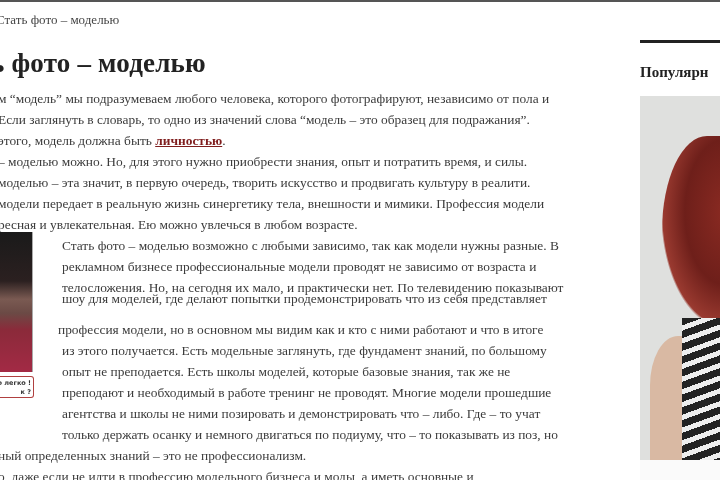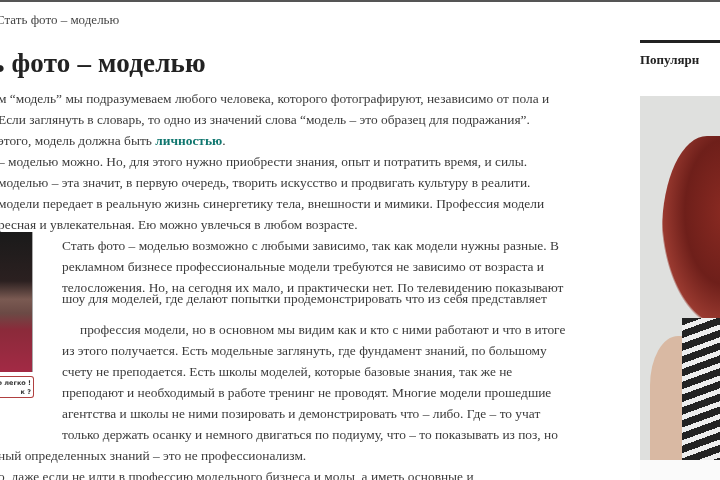--- a/index.html
+++ b/index.html
@@ -5,30 +5,30 @@
     html, body { margin:0; padding:0; }
     body { width:720px; height:480px; overflow:hidden; background:#fff; position:relative;
       font-family:"DejaVu Serif","Liberation Serif",serif; color:#3a3a3a; }
     .topline { position:absolute; left:0; top:0; width:720px; height:2px; background:#555; }
     .breadcrumb { position:absolute; left:-4px; top:12px; font-size:13px; color:#444;
       font-family:"Liberation Serif","DejaVu Serif",serif; white-space:nowrap; }
     .title { position:absolute; left:-10px; top:48px; font-size:27px; font-weight:bold; color:#222;
       font-family:"Liberation Serif","DejaVu Serif",serif; white-space:nowrap; margin:0; letter-spacing:0.2px; }
     .line { position:absolute; white-space:nowrap; font-size:13.4px; line-height:21px; color:#3b3b3b;
       font-family:"Liberation Serif","DejaVu Serif",serif; }
-    .line b { color:#0f766e; }
+    .line b { color:#7f1d1d;text-decoration:underline; }
     .thumb { position:absolute; left:-10px; top:232px; width:42px; height:140px;
       background: linear-gradient(180deg,#1a1a1a 0%,#2b2020 35%,#7a5a52 48%,#6b4a45 58%,#8b2a3a 70%,#a32a45 100%);
       border-right:1px solid #aaa; }
     .thumb-caption { position:absolute; left:-6px; top:376px; width:40px; height:22px; background:#fff;
       border:1px solid #b04040; border-left:none; border-radius:0 3px 3px 0;
       font-family:"DejaVu Sans","Liberation Sans",sans-serif; font-size:6.5px; font-weight:bold; color:#333;
       line-height:9px; padding:2px 2px 0 0; text-align:right; box-sizing:border-box; }
     .sidebar-rule { position:absolute; left:640px; top:40px; width:80px; height:3px; background:#222; }
-    .sidebar-title { position:absolute; left:640px; top:52px; font-size:13px; font-weight:bold; color:#222;
+    .sidebar-title { position:absolute; left:640px; top:64px; font-size:15px; font-weight:bold; color:#222;
       font-family:"Liberation Serif","DejaVu Serif",serif; white-space:nowrap; }
     .sidebar-image { position:absolute; left:640px; top:96px; width:80px; height:364px; overflow:hidden;
       background:#dfe0de; }
     .hair { position:absolute; left:22px; top:40px; width:90px; height:190px; border-radius:50% 0 0 40%;
       background: radial-gradient(ellipse at 70% 40%, #8a2a22 0%, #6e1f1a 45%, #9a3a30 70%, rgba(154,58,48,0) 72%); }
     .shoulder { position:absolute; left:10px; top:240px; width:70px; height:124px;
       background:#d9b9a3; border-radius:40% 0 0 0; }
     .stripes { position:absolute; left:42px; top:222px; width:40px; height:142px;
       background: repeating-linear-gradient(160deg,#222 0 7px,#eee 7px 12px); }
     .sidebar-below { position:absolute; left:640px; top:460px; width:80px; height:20px; background:#fafafa; }
@@ -46,26 +46,26 @@
 
 <div>
   <div class="line" style="left:-2px;top:88px">м “модель” мы подразумеваем любого человека, которого фотографируют, независимо от пола и</div>
   <div class="line" style="left:-2px;top:109px">Если заглянуть в словарь, то одно из значений слова “модель – это образец для подражания”.</div>
   <div class="line" style="left:-2px;top:130px"><span>этого, модель должна быть </span><b>личностью</b><span>.</span></div>
   <div class="line" style="left:-2px;top:151px"> – моделью можно. Но, для этого нужно приобрести  знания, опыт и потратить время, и силы.</div>
   <div class="line" style="left:-2px;top:172px">моделью – эта значит,  в первую очередь, творить искусство и продвигать культуру в реалити.</div>
   <div class="line" style="left:-2px;top:193px"> модели передает в реальную жизнь синергетику тела, внешности и мимики. Профессия модели</div>
   <div class="line" style="left:-2px;top:214px">ресная и увлекательная. Ею можно увлечься в любом возрасте.</div>
   <div class="line" style="left:62px;top:235px">Стать фото – моделью возможно с  любыми зависимо, так как модели нужны разные. В</div>
-  <div class="line" style="left:62px;top:256px">рекламном бизнесе профессиональные модели требуются не зависимо от возраста и</div>
+  <div class="line" style="left:62px;top:256px">рекламном бизнесе профессиональные модели проводят не зависимо от возраста и</div>
   <div class="line" style="left:62px;top:277px">телосложения. Но, на сегодня их мало, и практически нет. По телевидению показывают</div>
   <div class="line" style="left:62px;top:288px">шоу для моделей, где делают попытки продемонстрировать что из себя  представляет</div>
-  <div class="line" style="left:80px;top:319px">профессия  модели, но в основном мы видим как и кто с  ними работают и что в  итоге</div>
+  <div class="line" style="left:58px;top:319px">профессия  модели, но в основном мы видим как и кто с  ними работают и что в  итоге</div>
   <div class="line" style="left:62px;top:340px">из этого получается. Есть модельные  заглянуть, где фундамент знаний, по большому</div>
-  <div class="line" style="left:62px;top:361px">счету не преподается. Есть школы моделей, которые базовые знания, так же не</div>
+  <div class="line" style="left:62px;top:361px">опыт не преподается. Есть школы моделей, которые базовые знания, так же не</div>
   <div class="line" style="left:62px;top:382px">преподают и необходимый в работе тренинг  не проводят. Многие модели прошедшие</div>
   <div class="line" style="left:62px;top:403px">агентства и школы не ними позировать и  демонстрировать что – либо. Где – то  учат</div>
   <div class="line" style="left:62px;top:424px">только держать осанку и немного двигаться по подиуму, что – то показывать из поз, но</div>
   <div class="line" style="left:-2px;top:445px">ный определенных знаний –  это не  профессионализм.</div>
   <div class="line" style="left:-2px;top:466px">о, даже если не идти в профессию модельного бизнеса и моды, а иметь основные и</div>
 </div>
 
 <div class="thumb"></div>
 <div class="thumb-caption">
   <div>о легко !</div>

